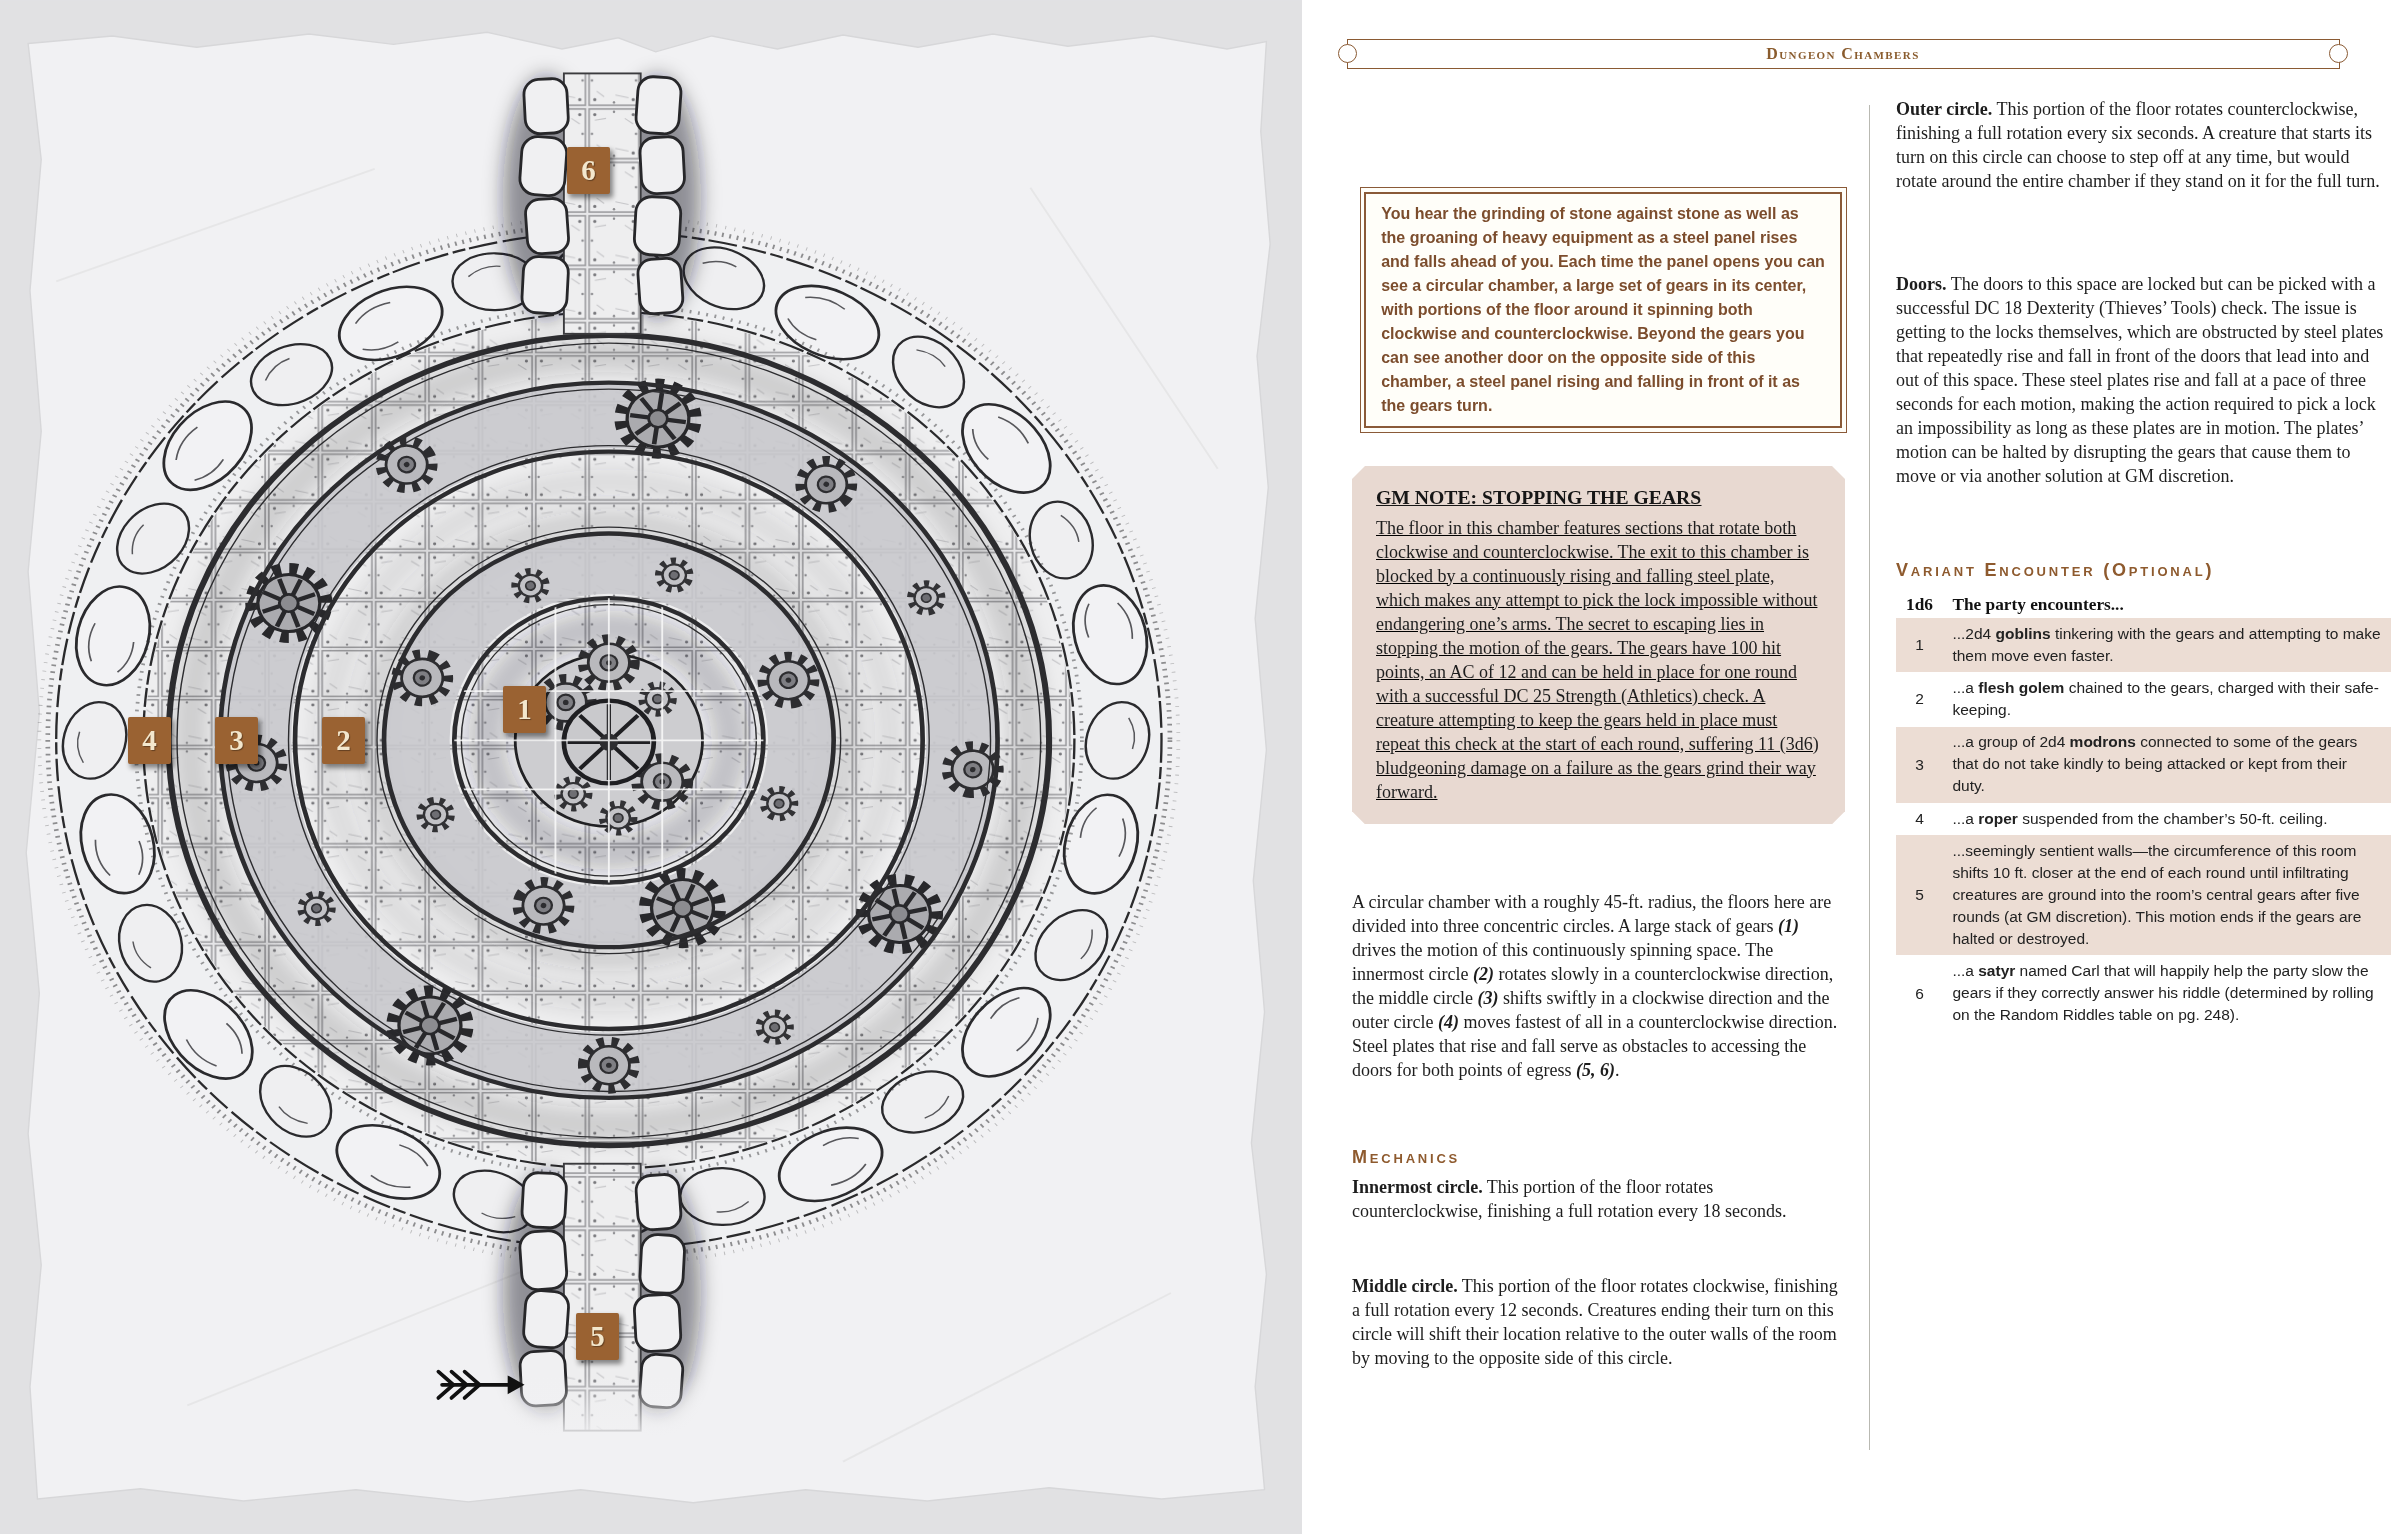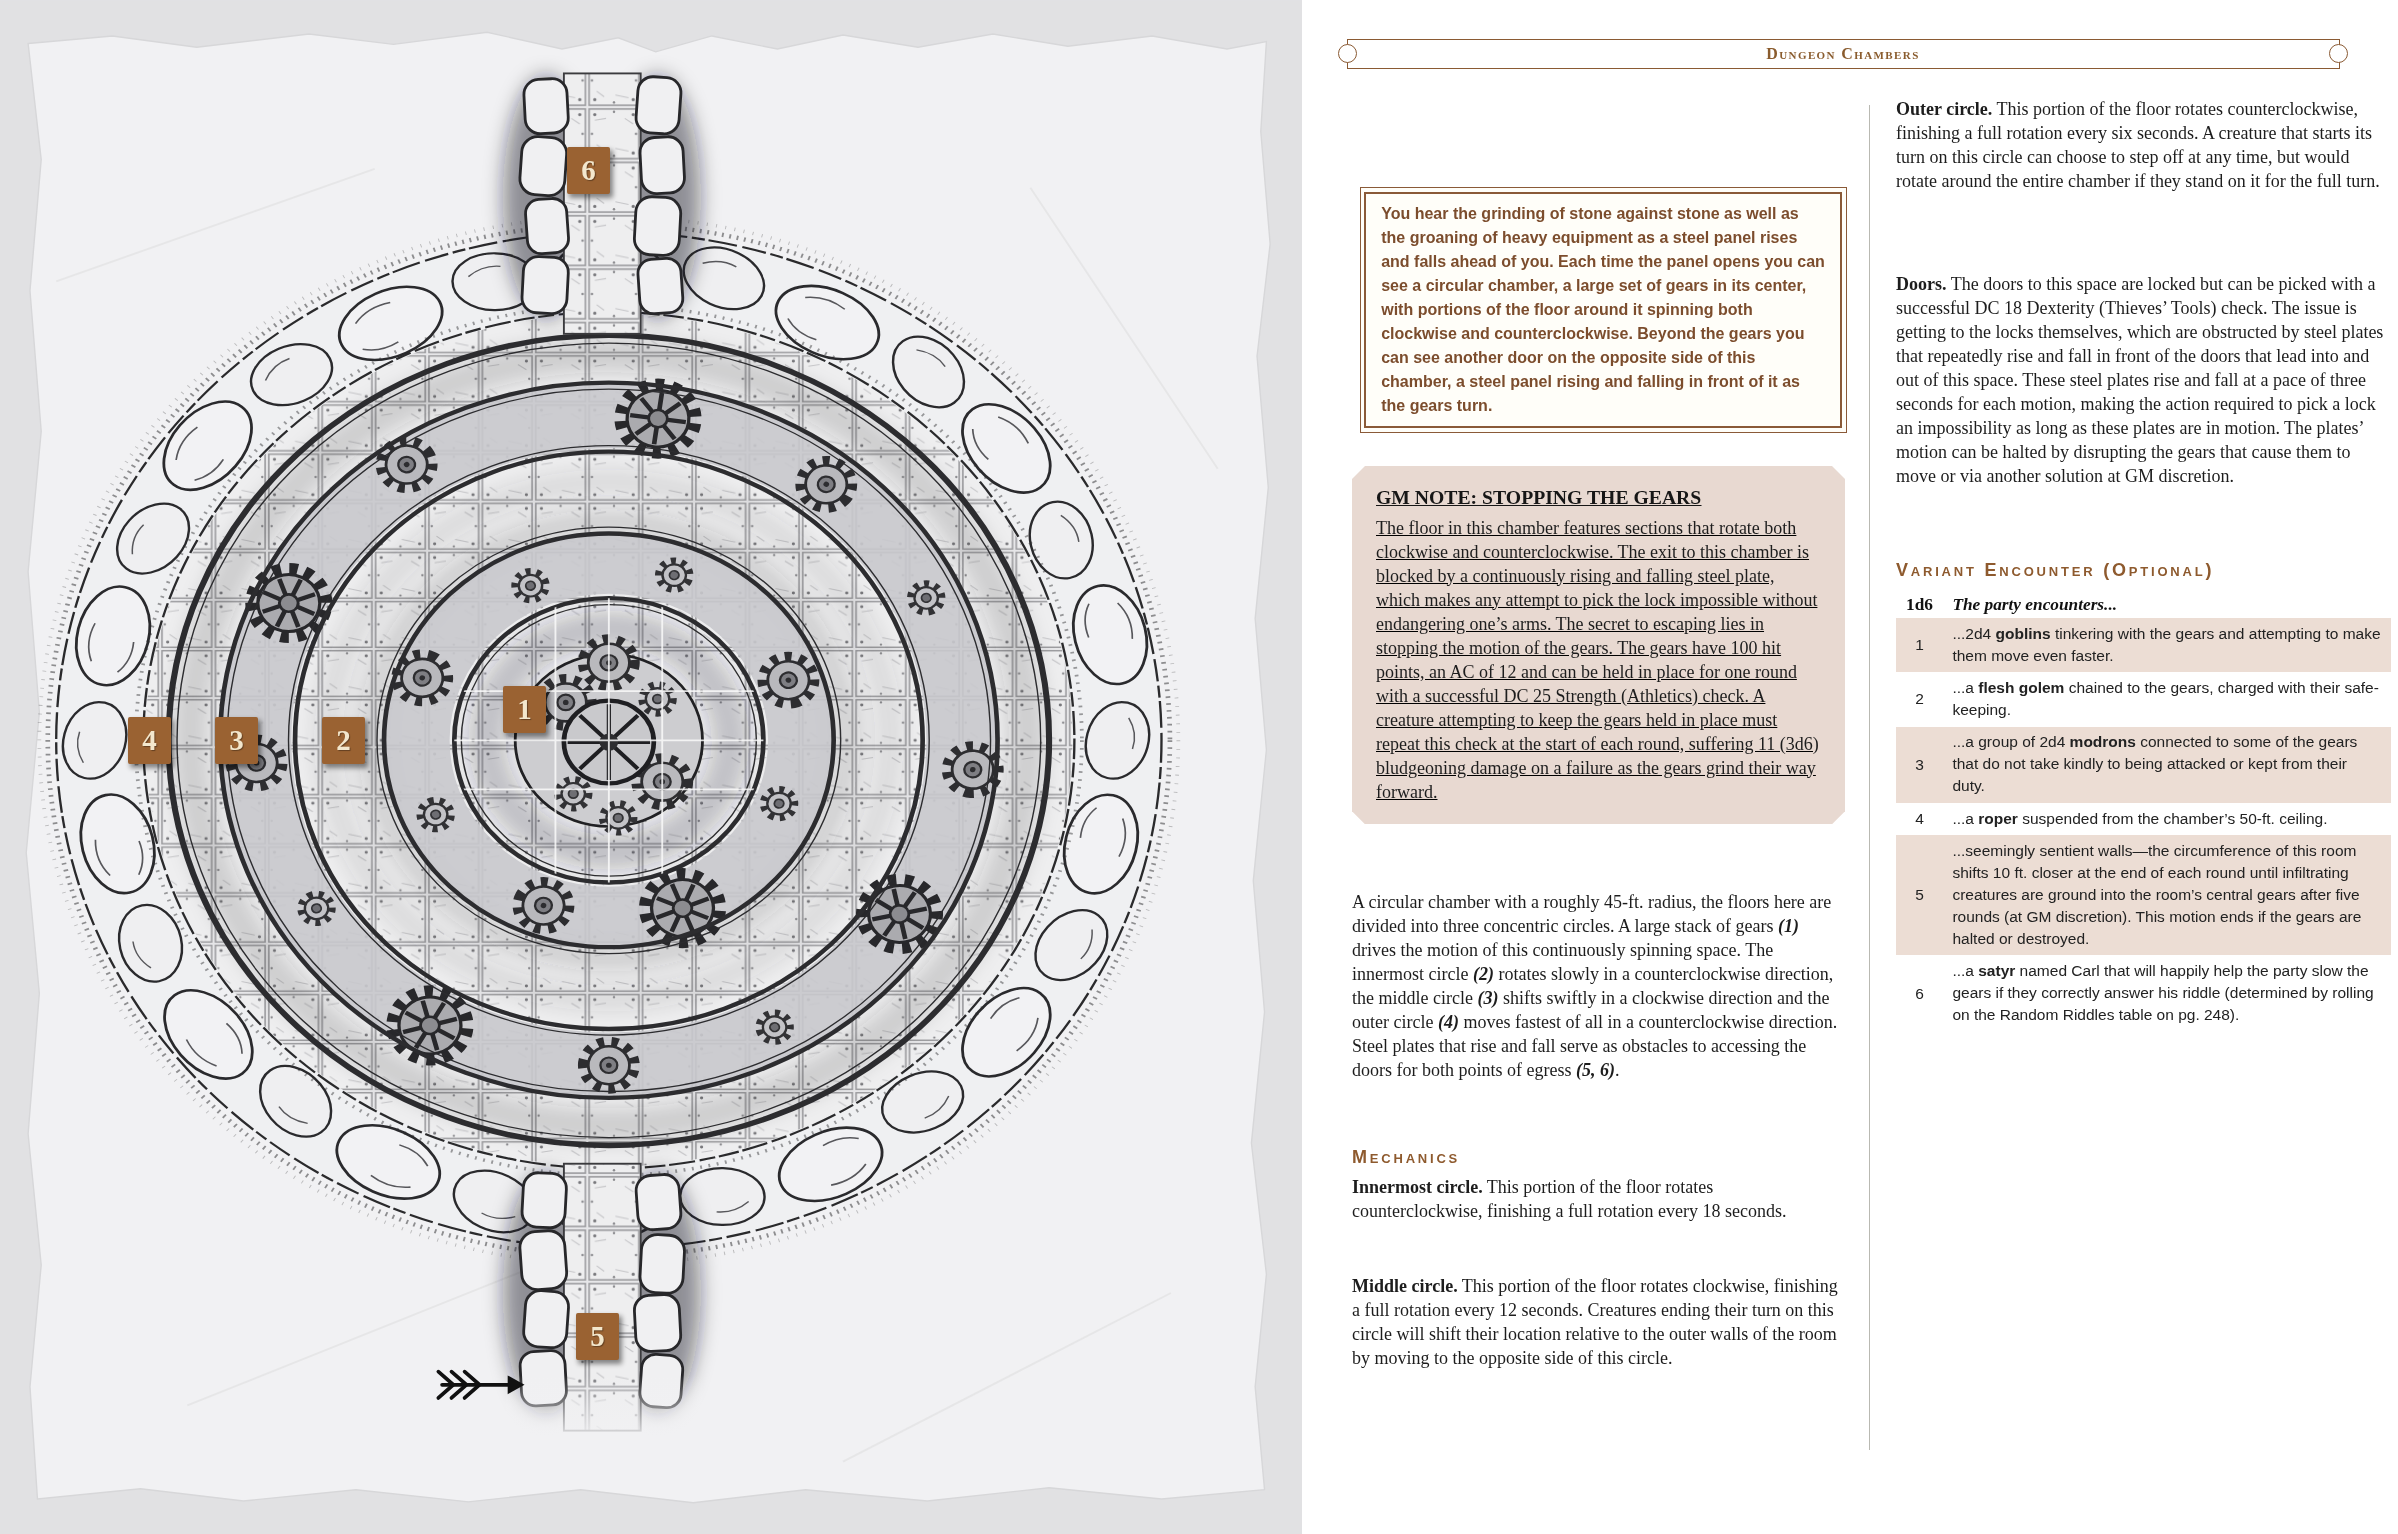--- a/index.html
+++ b/index.html
@@ -40,21 +40,21 @@
   .gmnote p{margin:0;font:18px/24px "Liberation Serif",serif;color:#1d1d1d;}
   .para{position:absolute;font:18px/24px "Liberation Serif",serif;color:#1d1d1d;margin:0;}
   .para b.lead{font-weight:700;}
   .subhead{position:absolute;font:700 18px "Liberation Sans",sans-serif;font-variant:small-caps;
            letter-spacing:2.8px;color:#8e5a2e;}
   .divider{position:absolute;left:530px;top:105px;width:0.9px;height:1345px;background:#b9b9b2;}
   
   .enc-table{position:absolute;left:557px;top:592px;width:495px;}
   .enc-head{display:flex;font:700 17.3px/26px "Liberation Serif",serif;color:#111;}
   .enc-head .hroll{width:47px;text-align:center;}
-  .enc-head .htext{flex:1;padding-left:9.4px;font-style:italic;}
+  .enc-head .htext{flex:1;padding-left:9.4px;}
   .enc-row{display:flex;}
   .enc-row.alt{background:#ecddd4;}
   .enc-roll{width:47px;display:flex;align-items:center;justify-content:center;
             font:15.5px "Liberation Sans",sans-serif;color:#222;}
   .enc-text{flex:1;padding:4.7px 7.5px 5.6px 9.4px;font:15.5px/22px "Liberation Sans",sans-serif;color:#222;}
   .footer{position:absolute;right:20.6px;top:1532px;white-space:nowrap;}
   .footer .book{font:16.4px "Liberation Serif",serif;font-variant:small-caps;letter-spacing:0.5px;color:#222;}
   .footer .pg{font:24px "Liberation Serif",serif;color:#111;margin-left:13px;}
 </style>
 </head>

